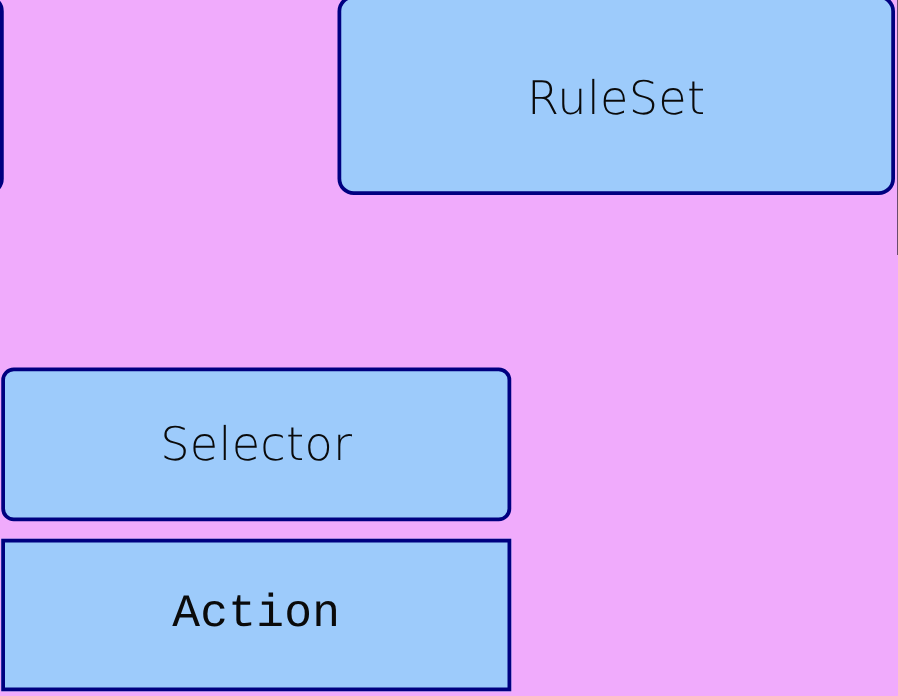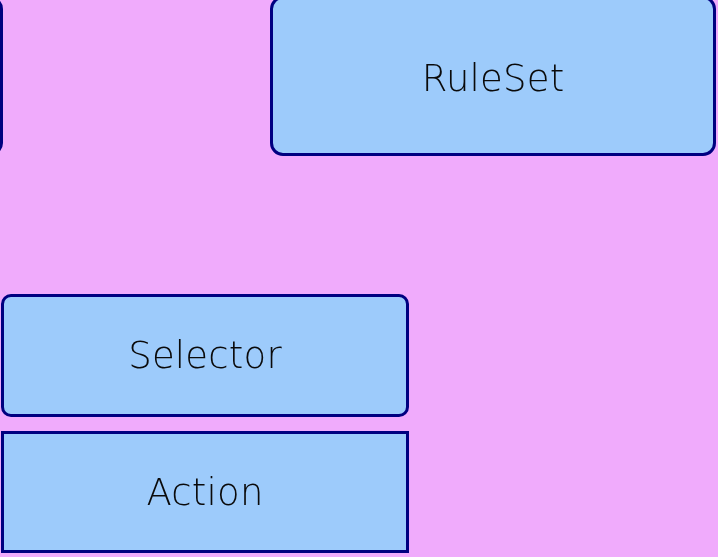--- a/index.html
+++ b/index.html
@@ -65,20 +65,21 @@
   
   #node-action {
     left: 1px;
     top: 431px;
     width: 408px;
     height: 122px;
     border-radius: 0;
   }
   #node-action .node-label {
     font-size: 37px;
+    font-family: Liberation Mono, monospace;
   }
   
   #node-offscreen-left {
     left: -400px;
     top: -4px;
     width: 403px;
     height: 160px;
     border-radius: 13px;
     background: #000000;
     border-color: #000080;

